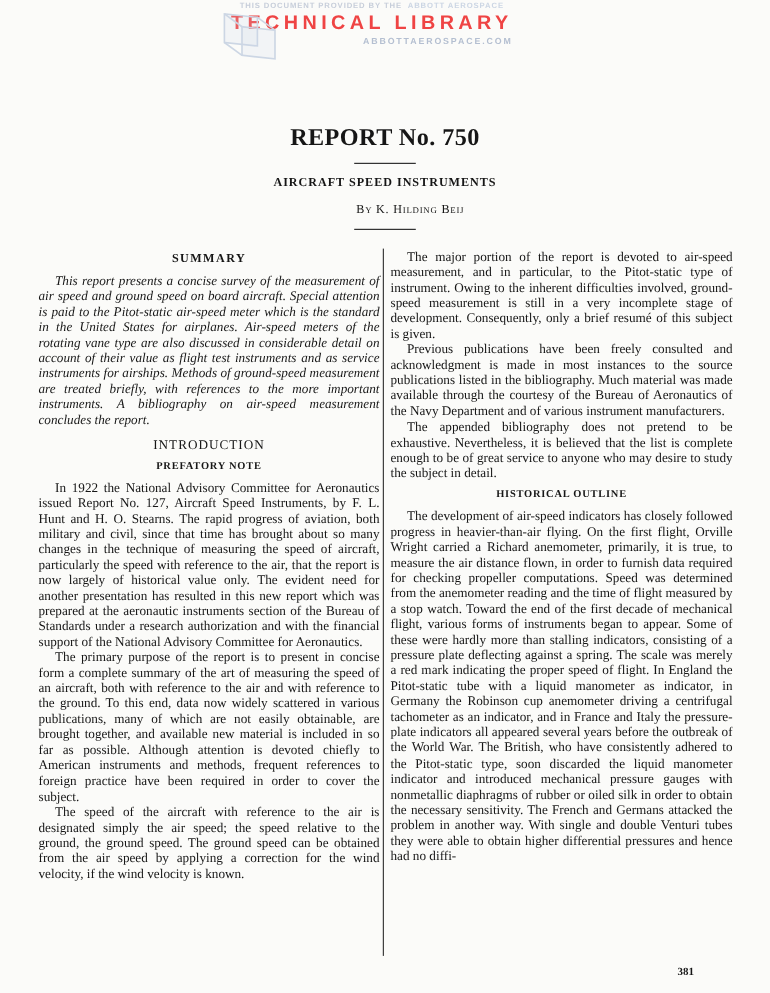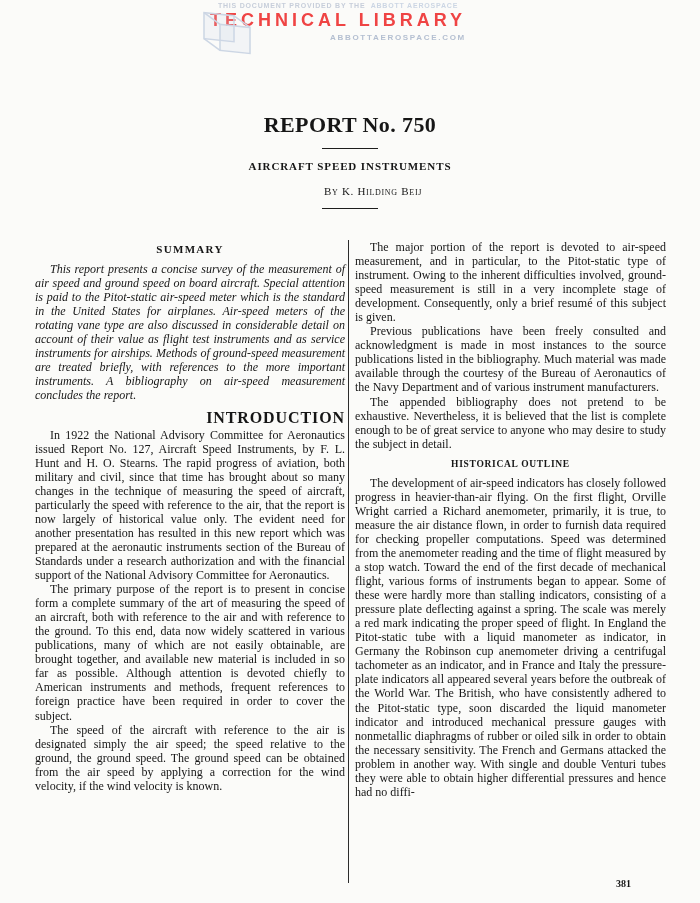--- a/index.html
+++ b/index.html
@@ -23,30 +23,30 @@
 
   
   .title-block { position:absolute; top:112px; left:0; width:700px; text-align:center; }
   .report-no { font-size:22px; font-weight:bold; margin:0; letter-spacing:0.4px; }
   .rule { width:56px; border:0; border-top:1.5px solid #1d1d1d; margin:10px auto 0; }
   .article-title { font-size:11px; font-weight:bold; margin:11px 0 0; letter-spacing:0.9px; }
   .byline { font-size:11px; margin-top:13px; font-variant:small-caps; letter-spacing:0.7px;padding-left:46px; }
   .rule2 { margin-top:11px; }
 
   
-  .columns { position:absolute; top:240px; left:35px; height:643px; display:flex; }
+  .columns { position:absolute; top:226px; left:35px; height:643px; display:flex; }
   .col { width:310px; font-size:12px; line-height:14.05px; text-align:justify;
     overflow:hidden; }
   .col-left  { padding-right:3px; border-right:1px solid #2c2c2c; }
   .col-right { padding-left:6px; width:311px; }
   .col p { margin:0; text-indent:15px; }
   .summary-par { font-style:italic; }
   .h-summary { font-size:11px; text-align:center; font-weight:bold;
     margin:2px 0 6px; letter-spacing:1.3px; }
-  .h-intro { font-size:16px; text-align:right; font-weight:bold;
+  .h-intro { font-size:12px; text-align:center; font-weight:normal;
     margin:8px 0 3px; letter-spacing:0.9px; }
   .h-sub { font-size:9.5px; text-align:center; font-weight:bold;
     margin:6px 0 5px; letter-spacing:0.7px; }
 
   .page-number { position:absolute; left:616px; top:878px;
     font-size:10px; font-weight:bold; }
 </style>
 </head>
 <body>
 
@@ -74,20 +74,21 @@
     <div class="byline">By K. Hilding Beij</div>
     <hr class="rule rule2">
   </div>
 
   <div class="columns">
 
     <div class="col col-left">
       <h3 class="h-summary">SUMMARY</h3>
       <p class="summary-par">This report presents a concise survey of the measurement of air speed and ground speed on board aircraft. Special attention is paid to the Pitot-static air-speed meter which is the standard in the United States for airplanes. Air-speed meters of the rotating vane type are also discussed in considerable detail on account of their value as flight test instruments and as service instruments for airships. Methods of ground-speed measurement are treated briefly, with references to the more important instruments. A bibliography on air-speed measurement concludes the report.</p>
       <h3 class="h-intro">INTRODUCTION</h3>
+      <h4 class="h-sub">PREFATORY NOTE</h4>
       <p>In 1922 the National Advisory Committee for Aeronautics issued Report No. 127, Aircraft Speed Instruments, by F. L. Hunt and H. O. Stearns.  The rapid progress of aviation, both military and civil, since that time has brought about so many changes in the technique of measuring the speed of aircraft, particularly the speed with reference to the air, that the report is now largely of historical value only.  The evident need for another presentation has resulted in this new report which was prepared at the aeronautic instruments section of the Bureau of Standards under a research authorization and with the financial support of the National Advisory Committee for Aeronautics.</p>
       <p>The primary purpose of the report is to present in concise form a complete summary of the art of measuring the speed of an aircraft, both with reference to the air and with reference to the ground.  To this end, data now widely scattered in various publications, many of which are not easily obtainable, are brought together, and available new material is included in so far as possible.  Although attention is devoted chiefly to American instruments and methods, frequent references to foreign practice have been required in order to cover the subject.</p>
       <p>The speed of the aircraft with reference to the air is designated simply the air speed; the speed relative to the ground, the ground speed.  The ground speed can be obtained from the air speed by applying a correction for the wind velocity, if the wind velocity is known.</p>
     </div>
 
     <div class="col col-right">
       <p>The major portion of the report is devoted to air-speed measurement, and in particular, to the Pitot-static type of instrument.  Owing to the inherent difficulties involved, ground-speed measurement is still in a very incomplete stage of development.  Consequently, only a brief resumé of this subject is given.</p>
       <p>Previous publications have been freely consulted and acknowledgment is made in most instances to the source publications listed in the bibliography. Much material was made available through the courtesy of the Bureau of Aeronautics of the Navy Department and of various instrument manufacturers.</p>
       <p>The appended bibliography does not pretend to be exhaustive.  Nevertheless, it is believed that the list is complete enough to be of great service to anyone who may desire to study the subject in detail.</p>
       <h4 class="h-sub">HISTORICAL OUTLINE</h4>

